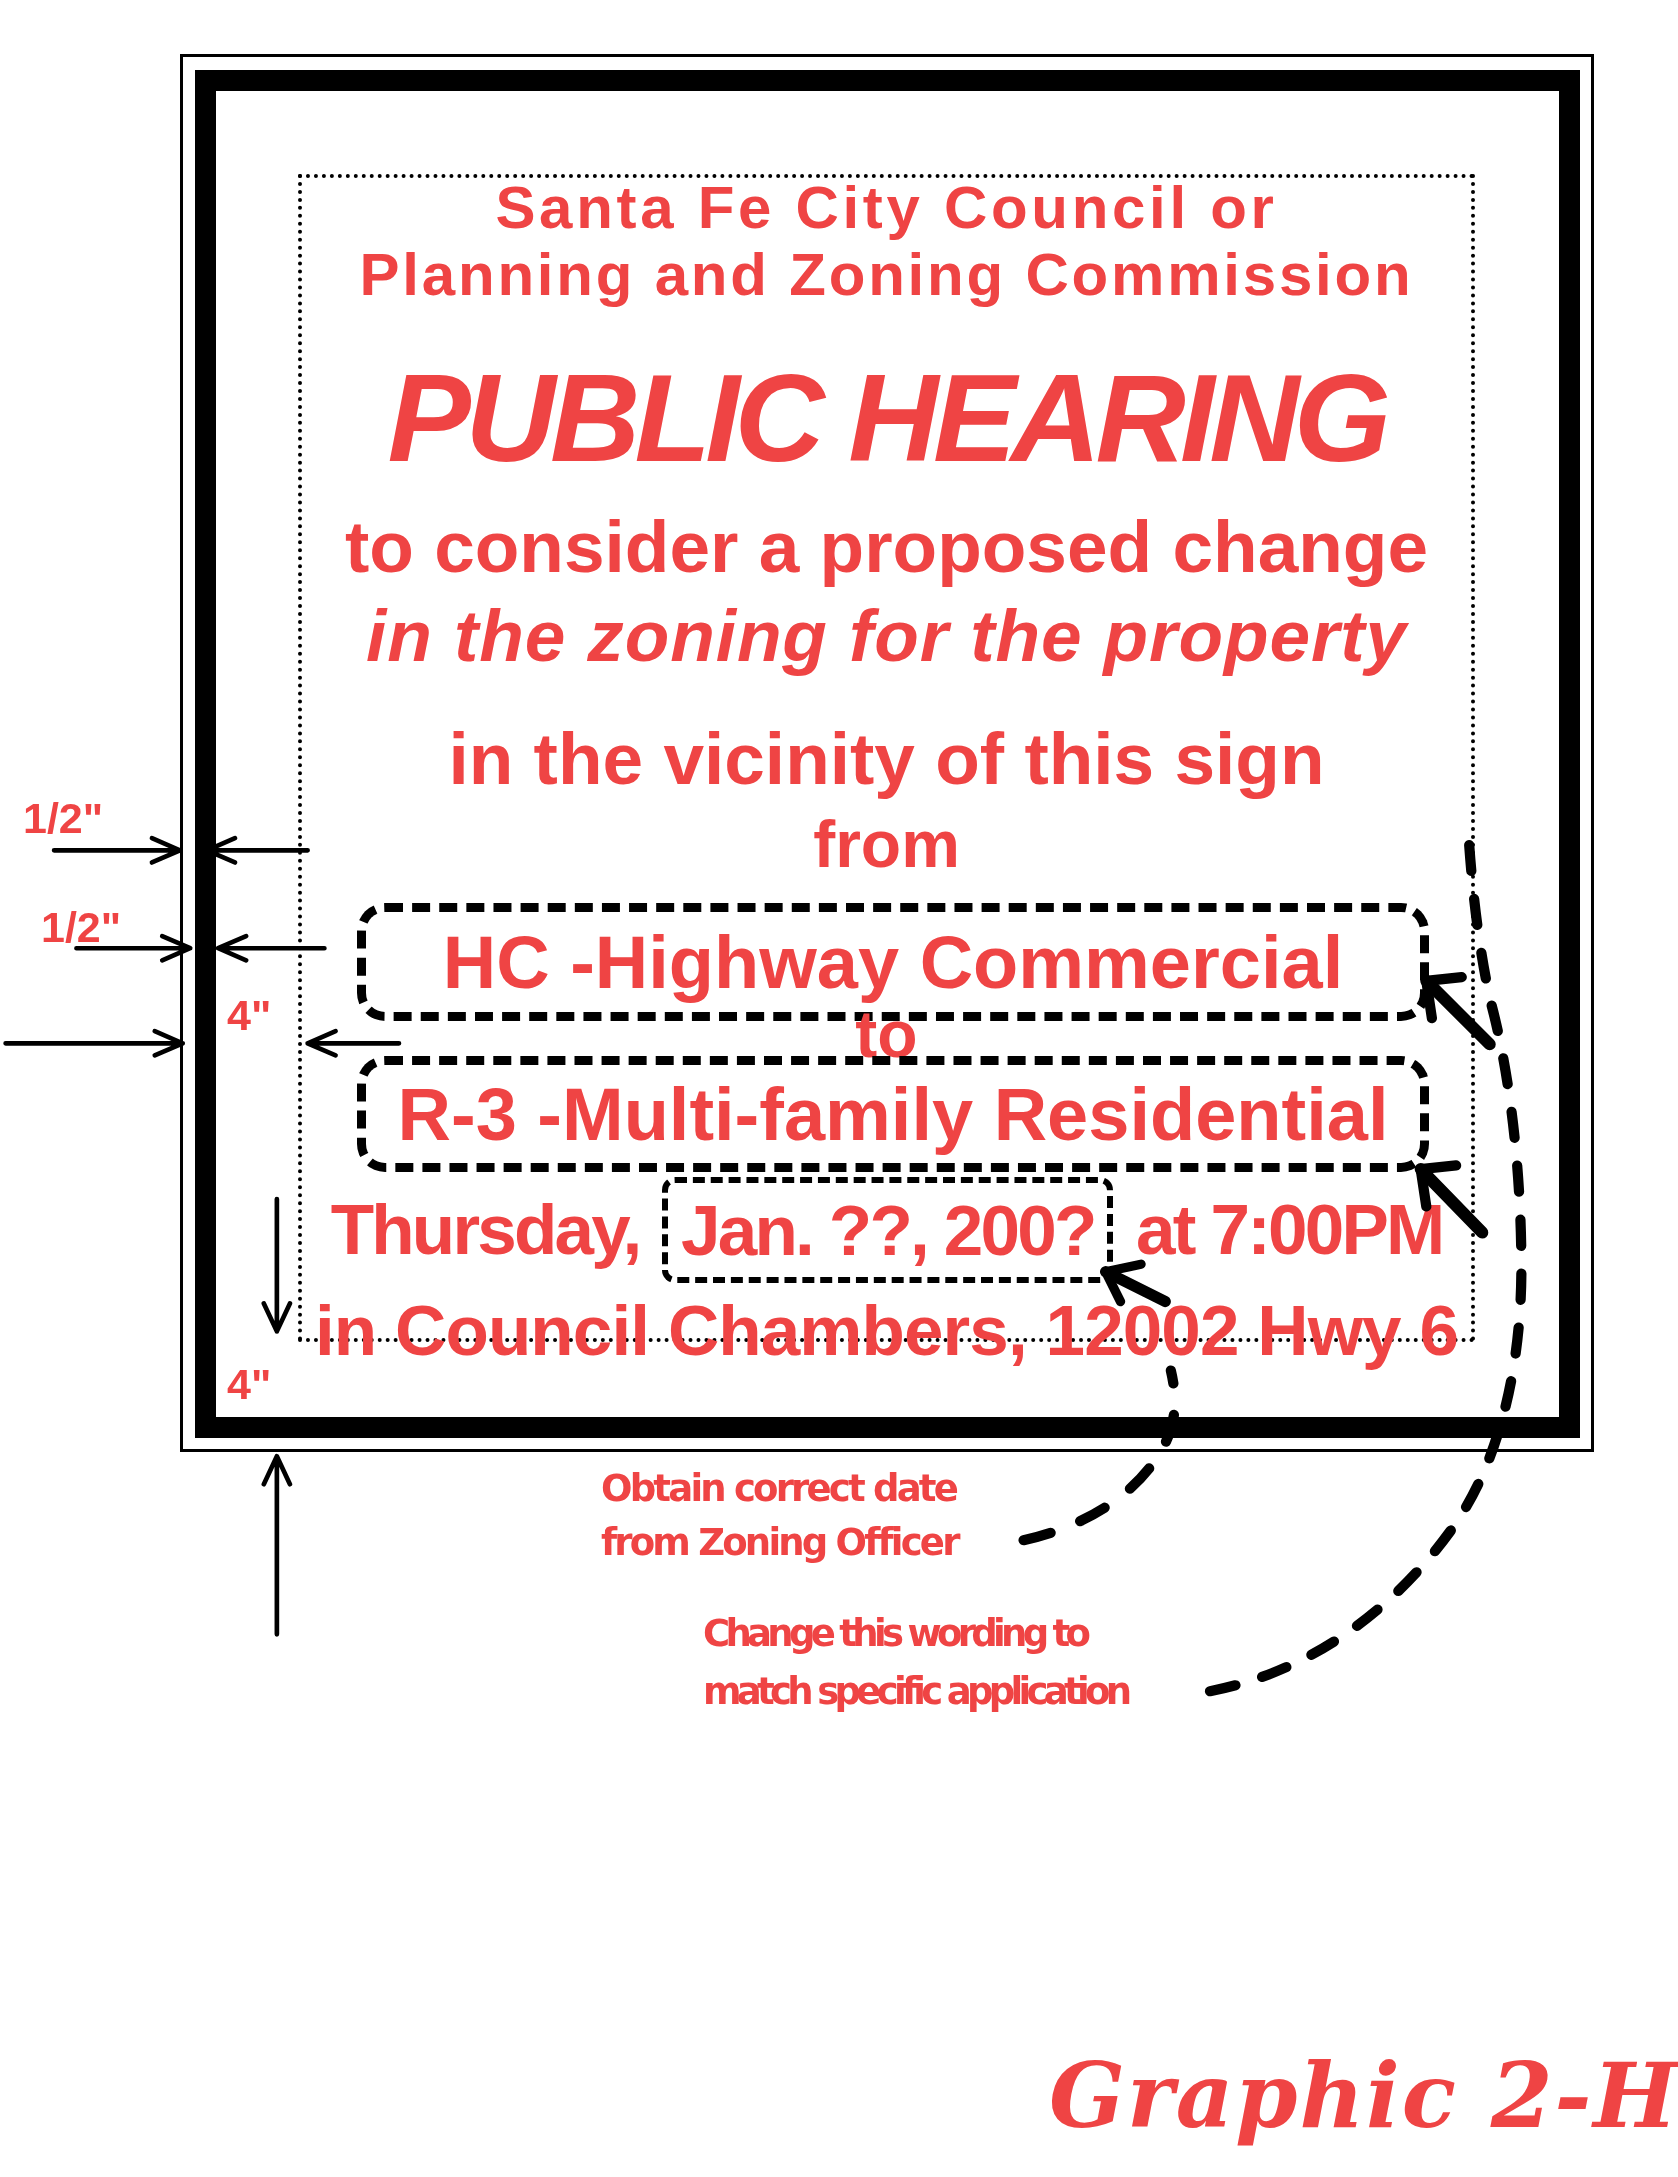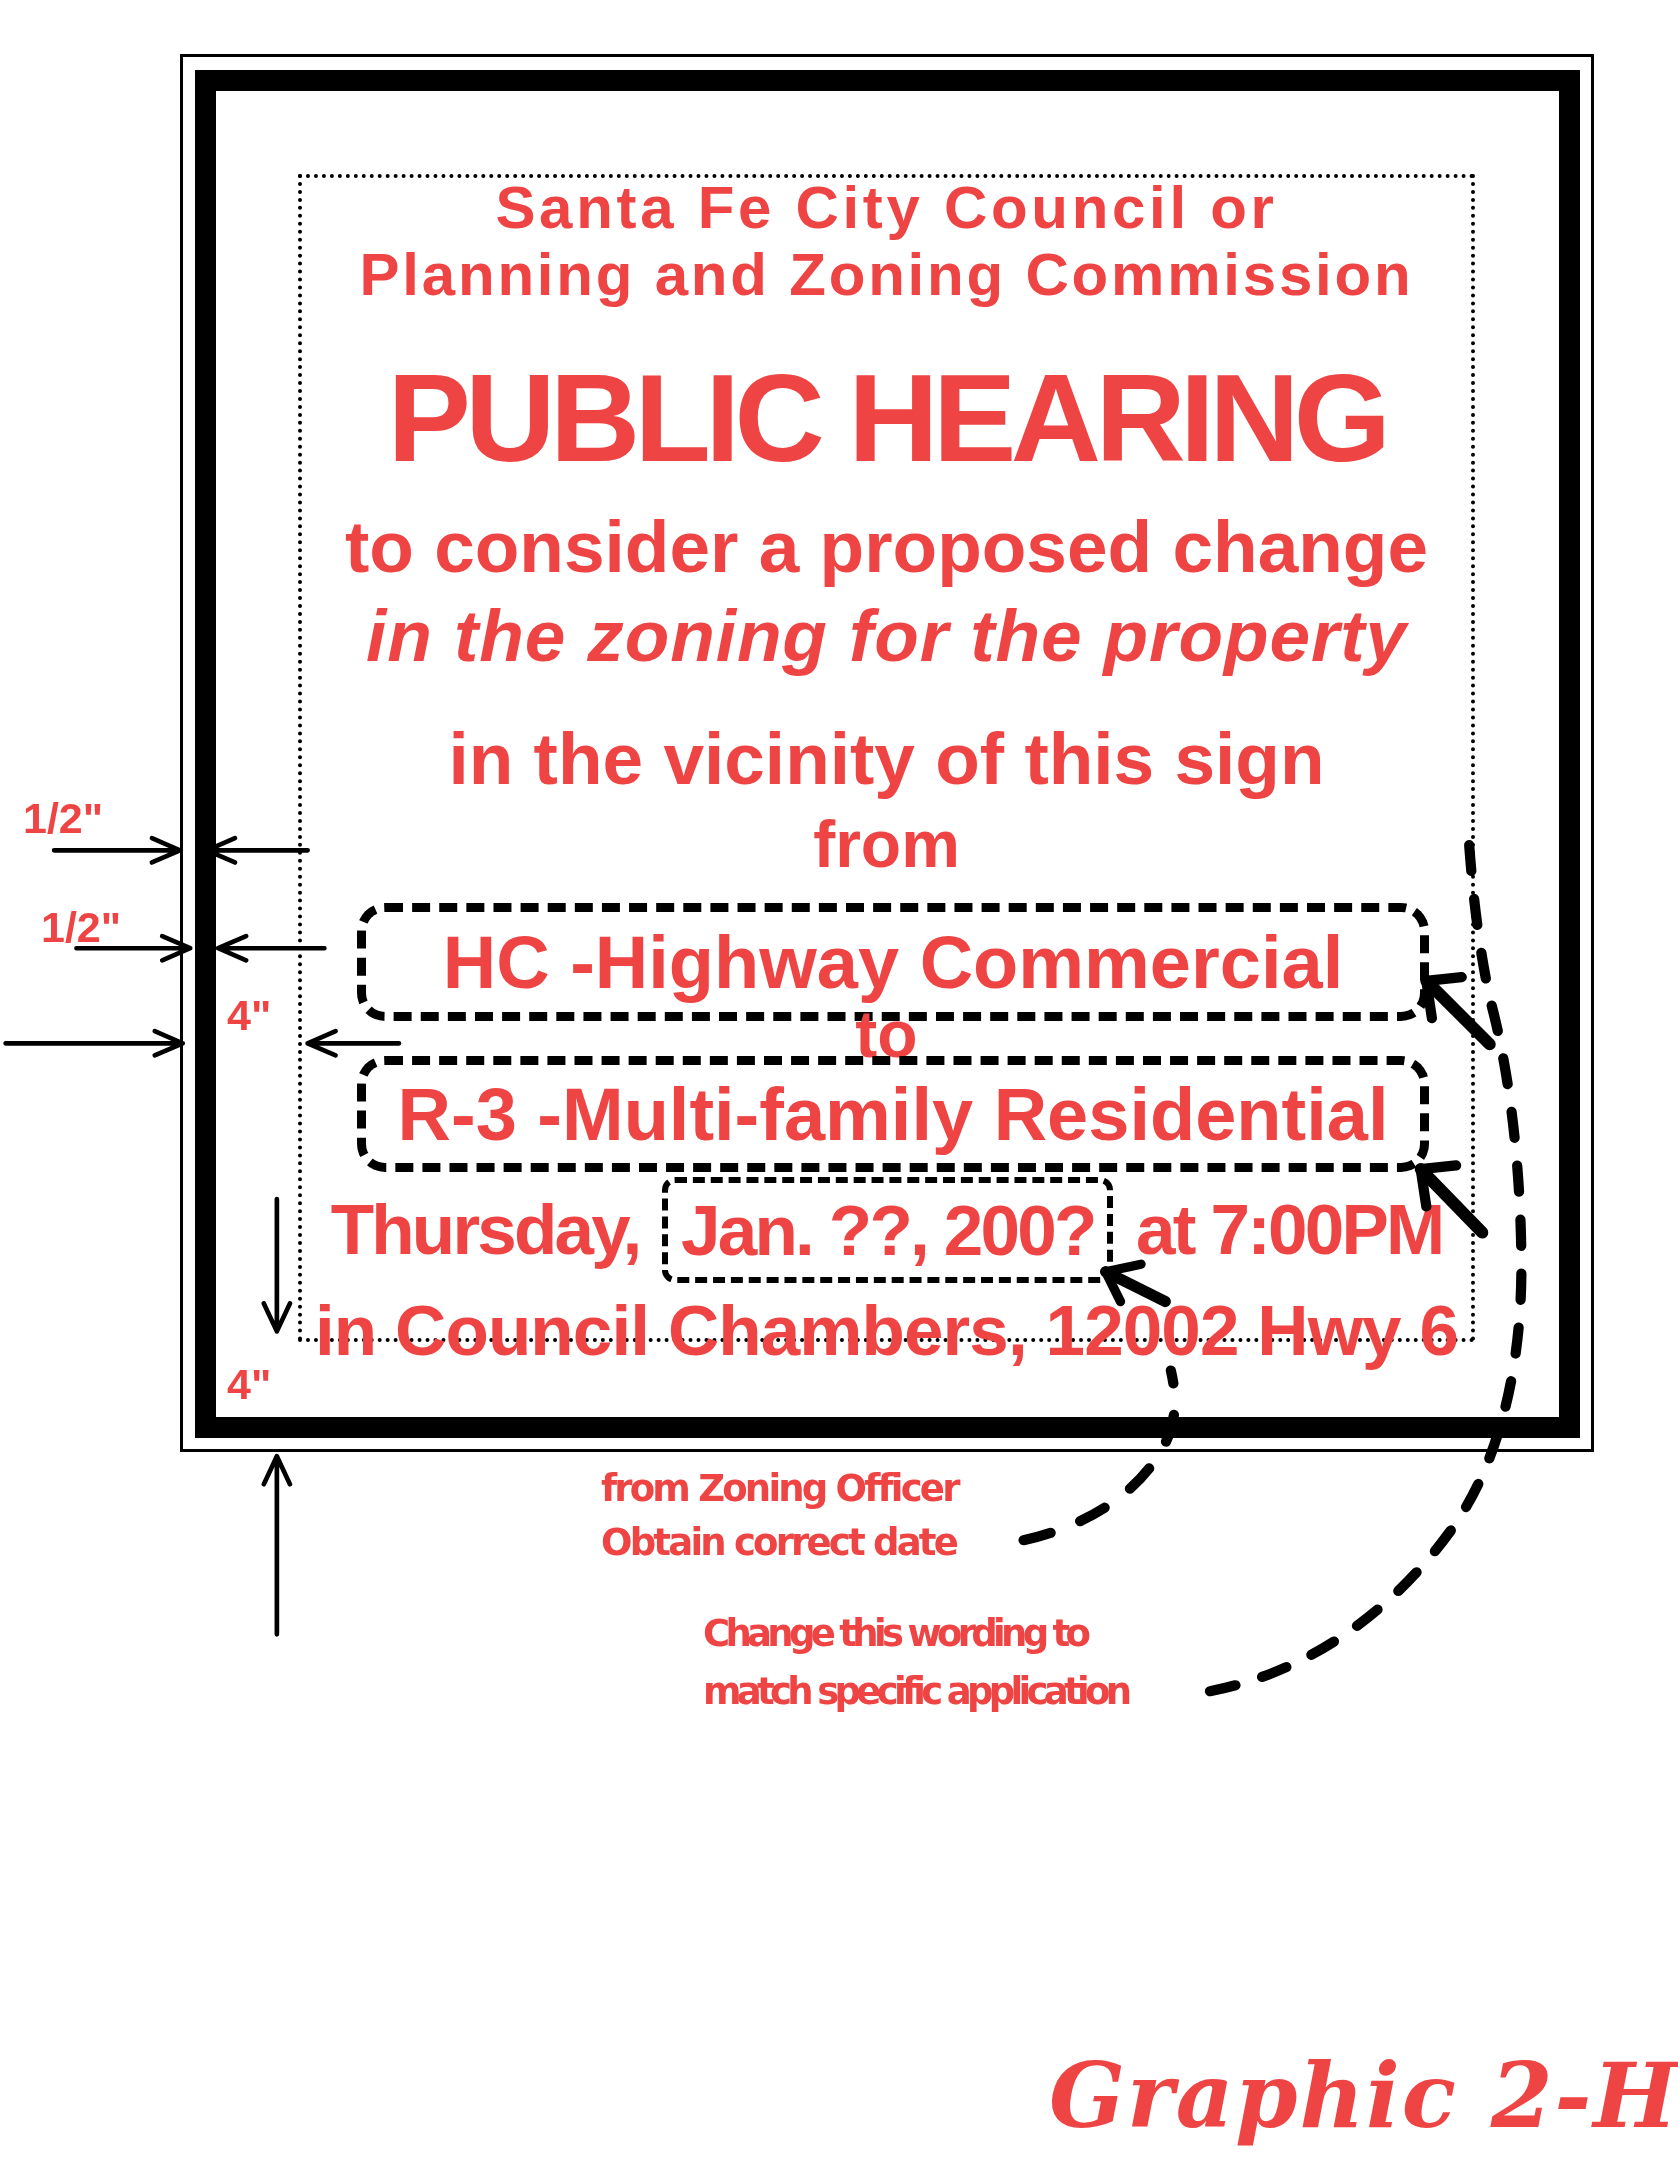--- a/index.html
+++ b/index.html
@@ -8,21 +8,21 @@
   .abs{position:absolute;}
   
   #outer-border{left:180px;top:54px;width:1414px;height:1398px;border:3.7px solid #000;box-sizing:border-box;}
   #thick-border{left:195px;top:70px;width:1385px;height:1368px;border:21.4px solid #000;box-sizing:border-box;}
   #dotted-border{left:298px;top:174px;width:1177px;height:1168px;border:4.7px dotted #000;box-sizing:border-box;}
   #sign-area{left:298px;top:174px;width:1177px;height:1168px;}
   .line{position:absolute;left:0;width:100%;text-align:center;line-height:1;font-weight:bold;white-space:nowrap;}
   .hdr{font-size:60px;}
   #hdr1{top:3.7px;letter-spacing:3.7px;}
   #hdr2{top:71px;letter-spacing:2.8px;}
-  #title{top:181px;font-size:125px;letter-spacing:-5.6px;}
+  #title{top:181px;font-size:125px;letter-spacing:-5.6px;font-style:italic;}
   .body-l{font-size:73px;}
   #body1{top:336px;}
   #body2{top:425px;letter-spacing:0.9px;font-style:italic;}
   #body3{top:517px;margin-top:31px;}
   .small-l{font-size:66px;}
   #from-lbl{top:637px;}
   #to-lbl{top:827px;}
   .zone-box{position:absolute;left:59px;width:1072px;border:9.3px dashed #000;border-radius:28px;
             box-sizing:border-box;display:flex;align-items:center;justify-content:center;
             font-weight:bold;font-size:74px;white-space:nowrap;}
@@ -77,22 +77,22 @@
     </div>
     <div class="line" id="venue-line">in Council Chambers, 12002 Hwy 6</div>
   </div>
 
   <div class="abs dim" id="dim-half-1">1/2"</div>
   <div class="abs dim" id="dim-half-2">1/2"</div>
   <div class="abs dim" id="dim-four-side">4"</div>
   <div class="abs dim" id="dim-four-bottom">4"</div>
 
   <div class="abs note" id="note-date">
+    <div>Obtain correct date</div>
     <div>from Zoning Officer</div>
-    <div>Obtain correct date</div>
   </div>
   <div class="abs note" id="note-wording">
     <div>Change this wording to</div>
     <div>match specific application</div>
   </div>
 
   <div class="abs" id="caption">Graphic 2-H</div>
 
   <svg class="abs" id="overlay" width="1678" height="2178" viewBox="0 0 1800 2336">
     <g stroke="#000" fill="none" stroke-width="5" stroke-linecap="round" stroke-linejoin="round">

